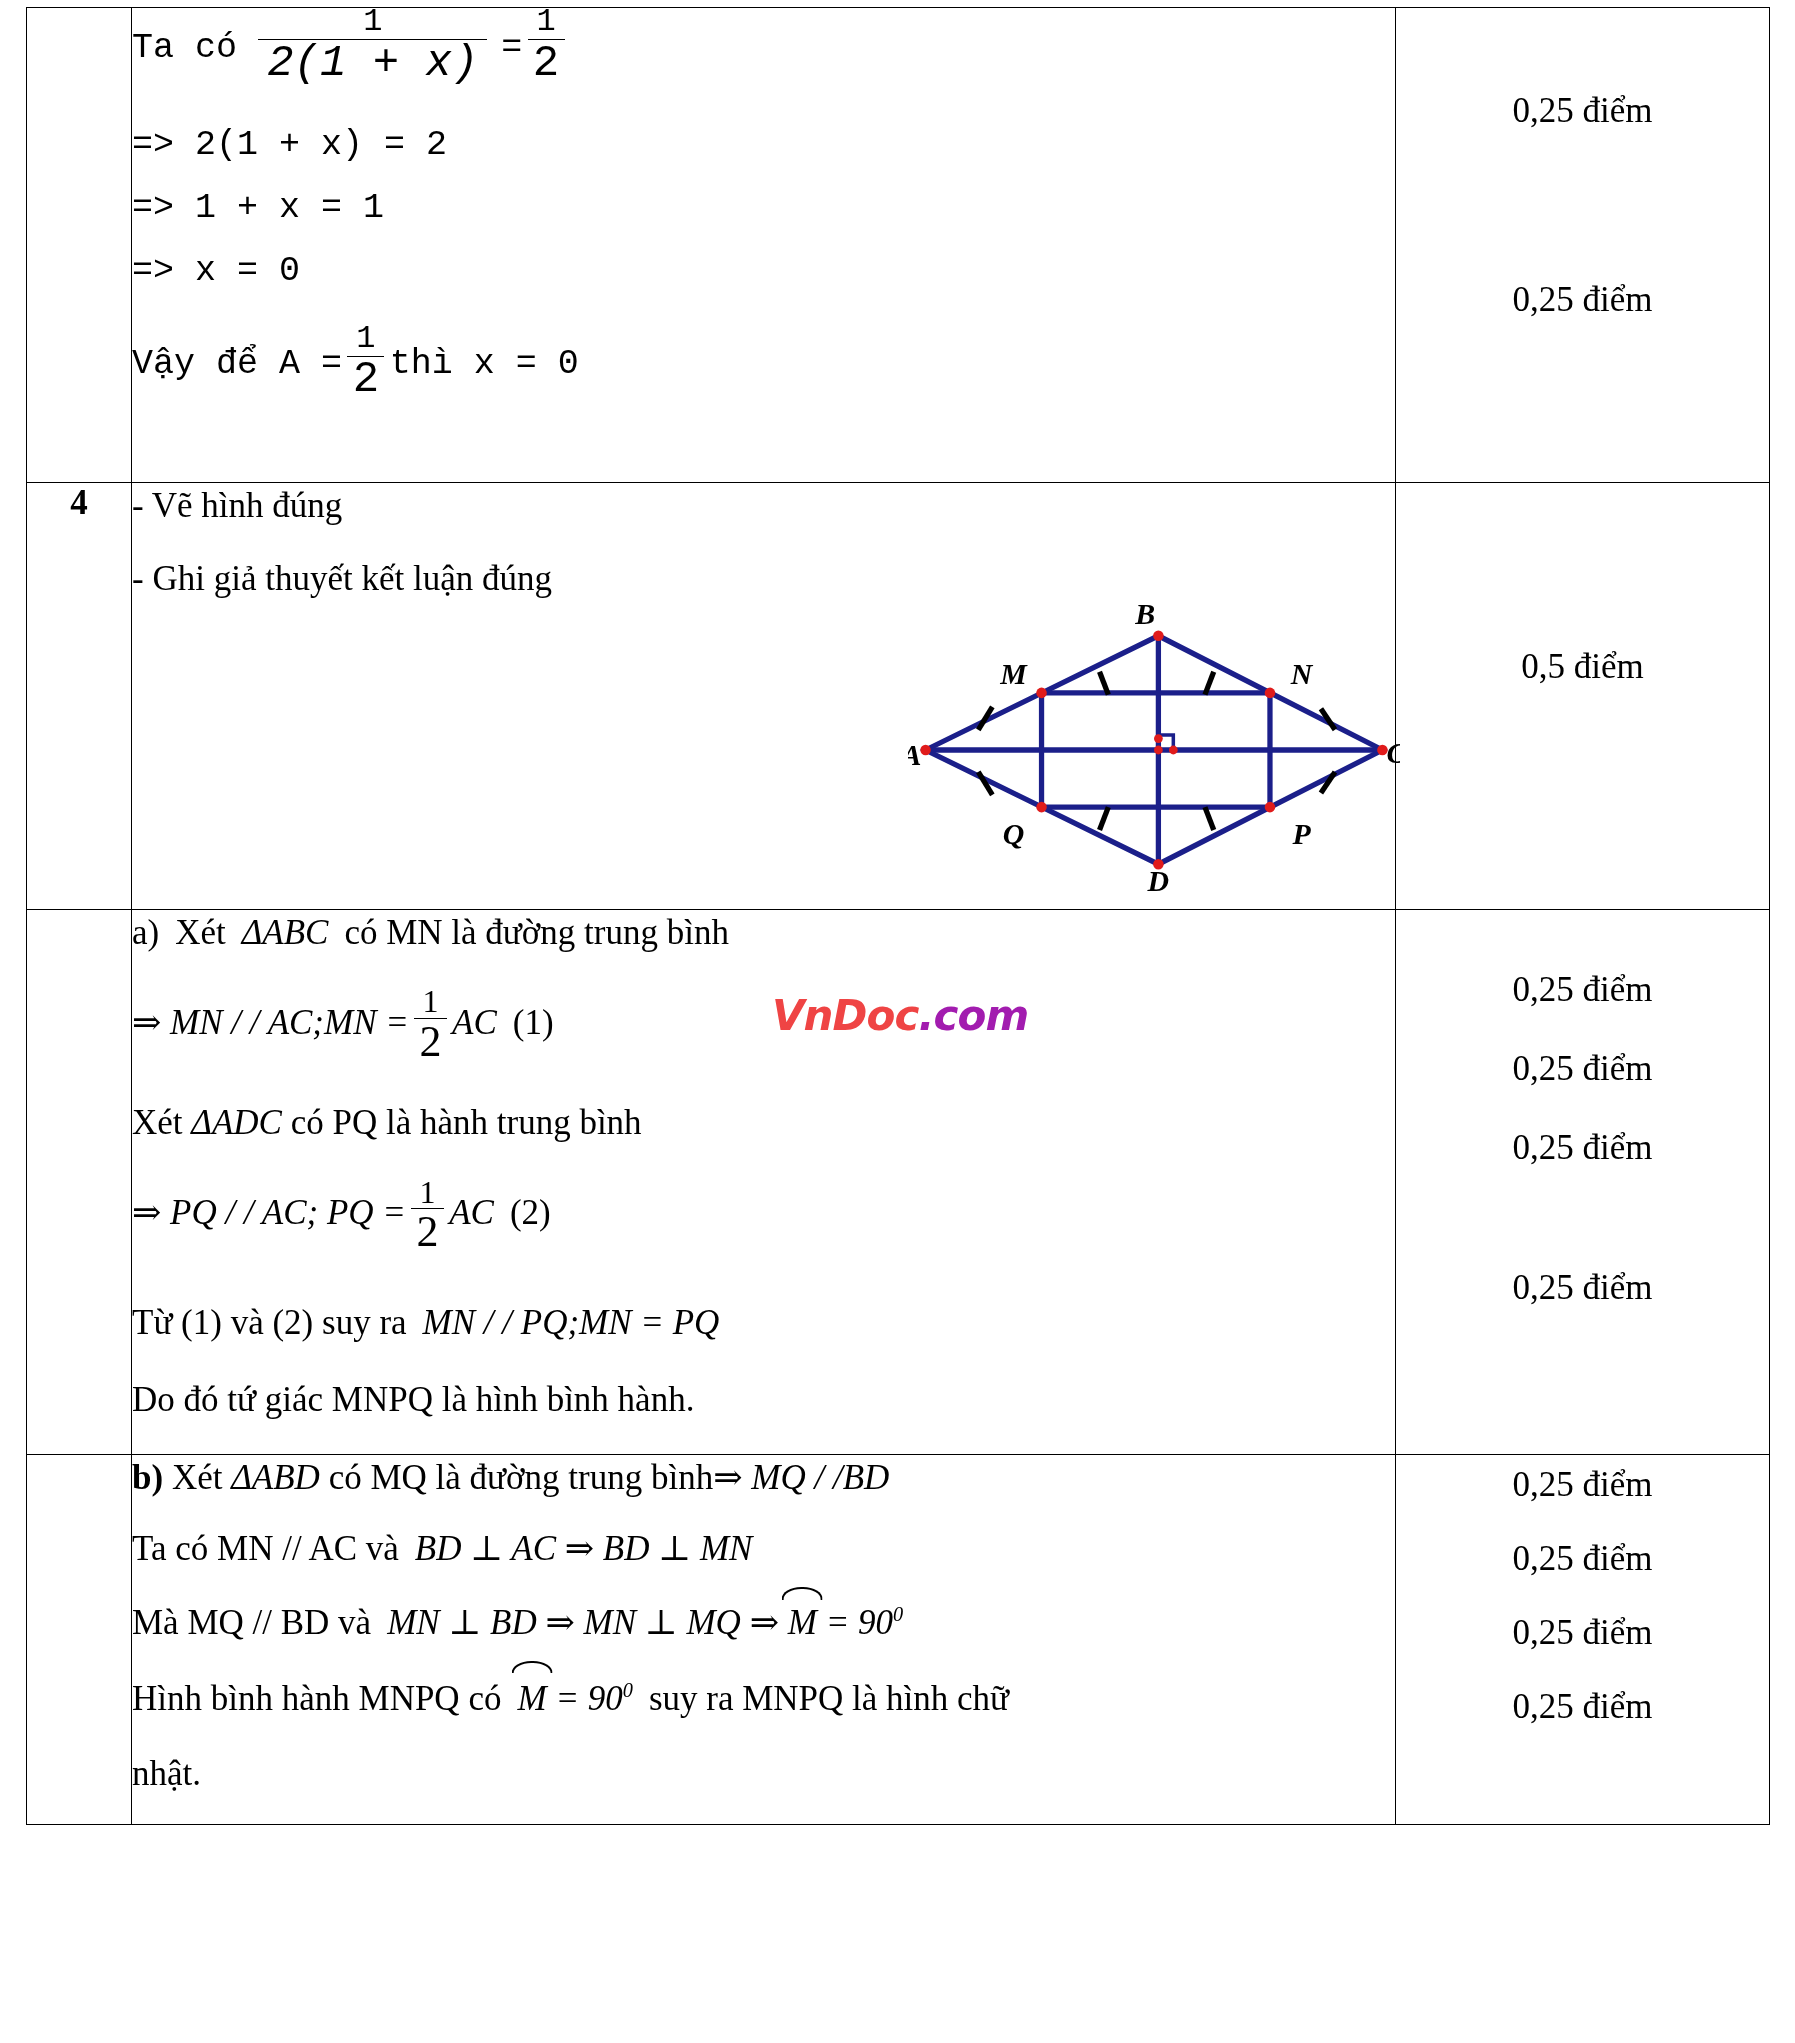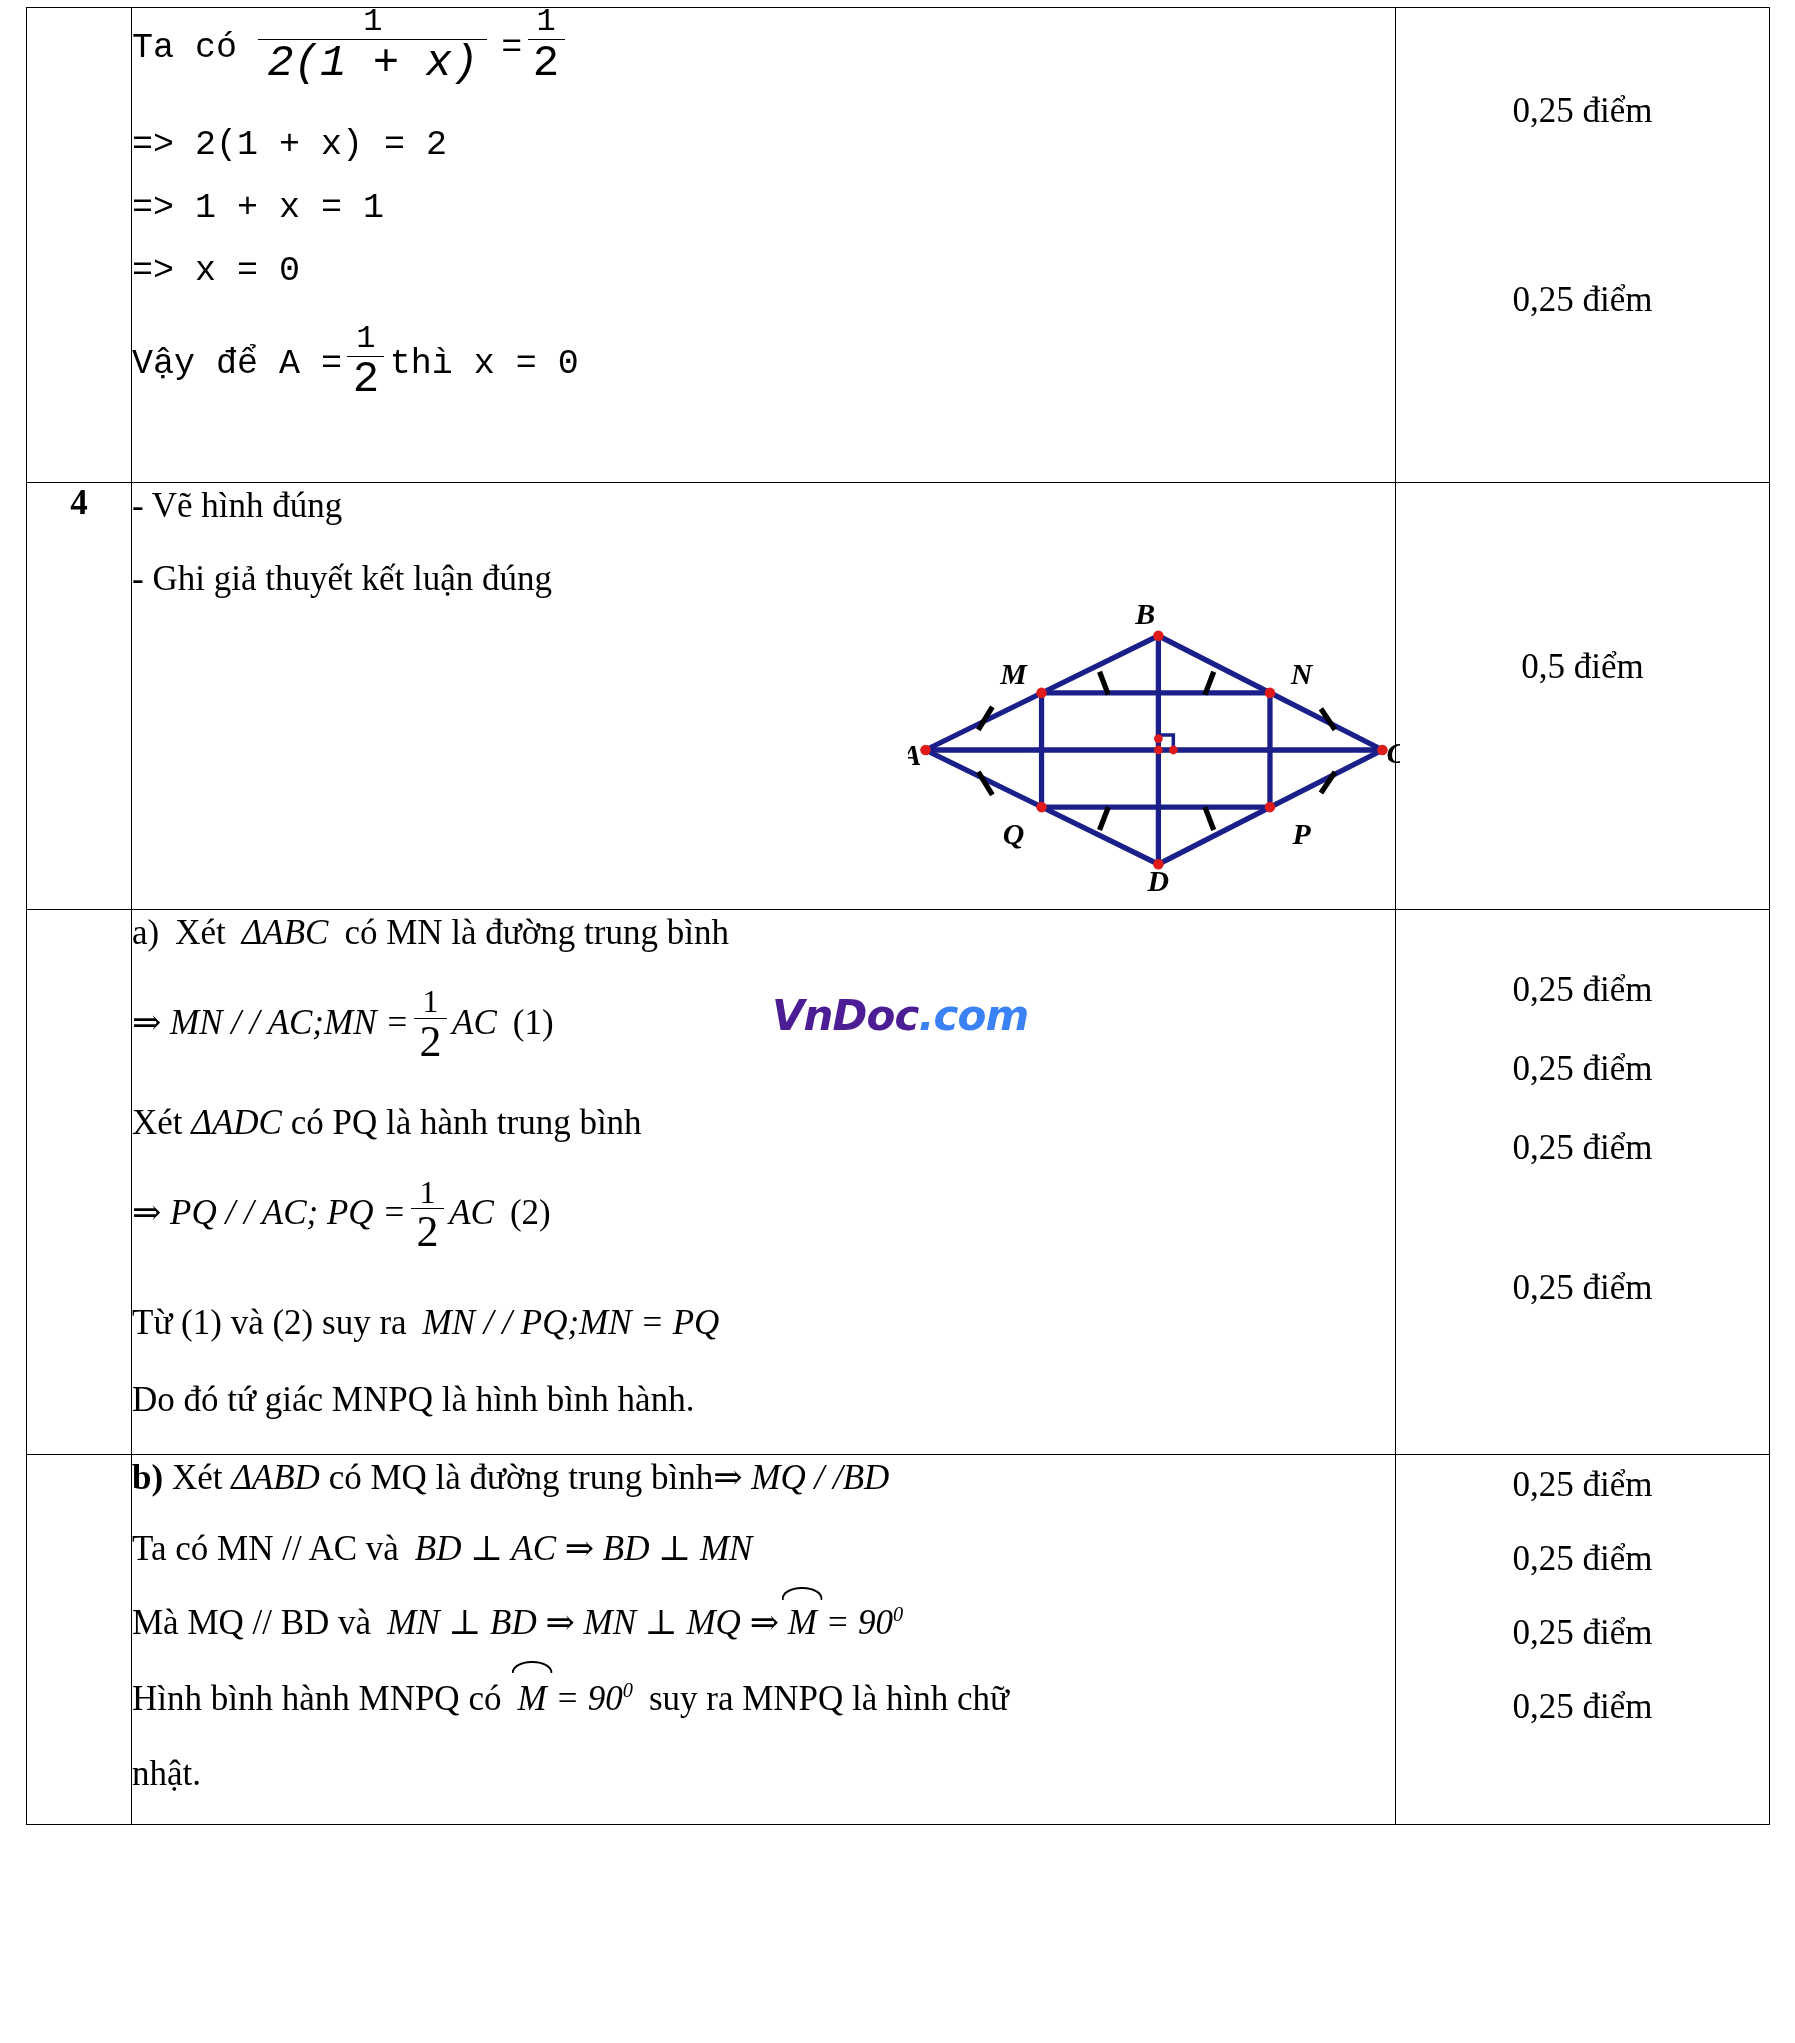--- a/index.html
+++ b/index.html
@@ -92,22 +92,22 @@
     left:772px;top:995px;
     font-family:"DejaVu Sans","Liberation Sans",sans-serif;
     font-weight:bold;
     font-size:42px;
     letter-spacing:-0.9px;
     font-style:italic;
     line-height:1;
     pointer-events:none;
     white-space:nowrap;
   }
-  .wm-a{color:#4c1d95;}
-  .wm-b{color:#3b82f6;}
+  .wm-a{color:#ef4444;}
+  .wm-b{color:#a21caf;}
 </style>
 </head>
 <body>
 
 <div class="sheet">
 
   <table class="grid">
     <colgroup>
       <col class="col-num">
         <col class="col-body">

